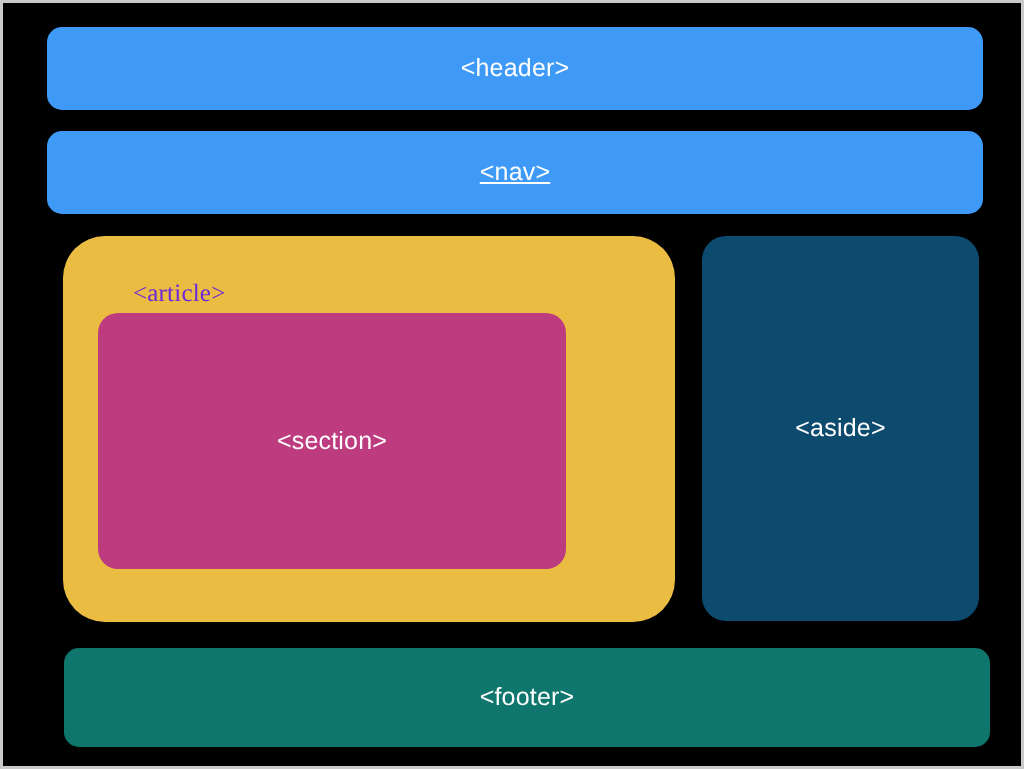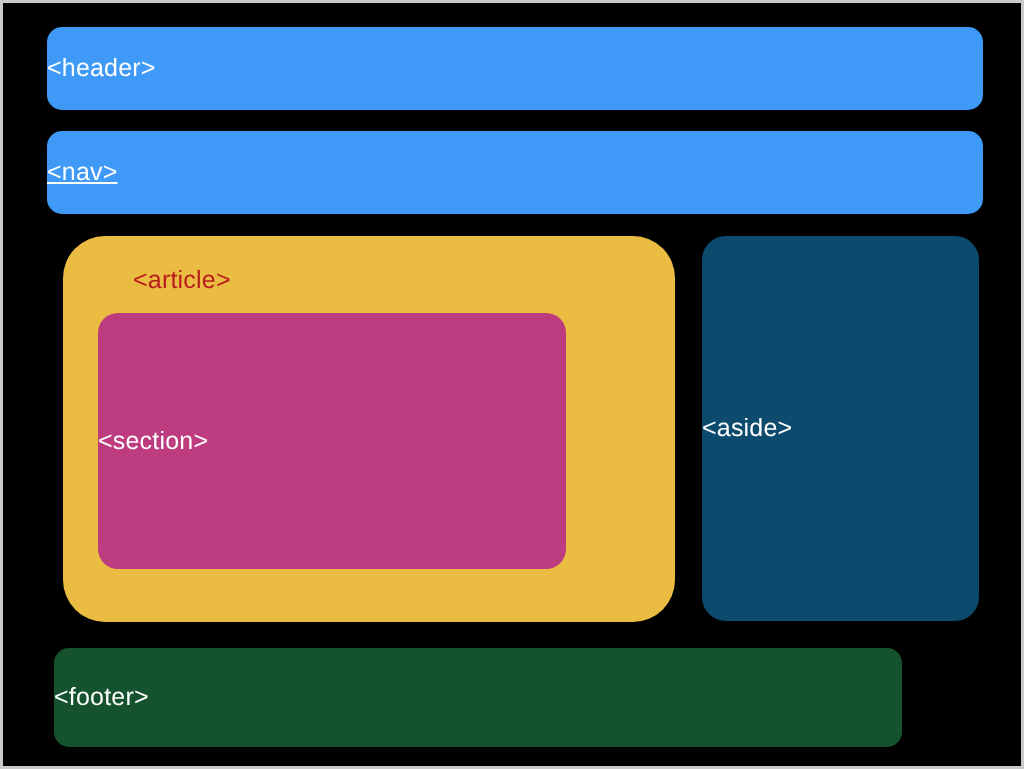--- a/index.html
+++ b/index.html
@@ -24,21 +24,21 @@
     position: absolute;
     box-sizing: border-box;
     color: #ffffff;
     font-family: "Liberation Sans", sans-serif;
     font-size: 25px;
     font-weight: 400;
     letter-spacing: 0.2px;
     white-space: nowrap;
     display: flex;
     align-items: center;
-    justify-content: flex-start;
+    justify-content: center;
     text-rendering: geometricPrecision;
   }
 
   
   #header-block {
     left: 44px;
     top: 24px;
     width: 936px;
     height: 83px;
     background: #3f9af7;
@@ -62,24 +62,25 @@
     top: 233px;
     width: 612px;
     height: 386px;
     background: #ebbc42;
     border-radius: 42px;
     display: block;
   }
   #article-label {
     position: absolute;
     left: 70px;
-    top: 30px;
-    color: #b91c1c;
+    top: 44px;
+    color: #6d28d9;
     font-size: 25px;
     white-space: nowrap;
+    font-family: Liberation Serif, serif;
   }
 
   
   #section-block {
     left: 95px;
     top: 310px;
     width: 468px;
     height: 256px;
     background: #bd3c80;
     border-radius: 20px;
@@ -90,25 +91,25 @@
     left: 699px;
     top: 233px;
     width: 277px;
     height: 385px;
     background: #0c4a6e;
     border-radius: 24px;
   }
 
   
   #footer-block {
-    left: 51px;
+    left: 61px;
     top: 645px;
-    width: 848px;
+    width: 926px;
     height: 99px;
-    background: #14532d;
+    background: #0f766e;
     border-radius: 15px;
   }
 </style>
 </head>
 <body>
 
 <div id="canvas">
 
   <div class="block" id="header-block">
     <span>&lt;header&gt;</span>

